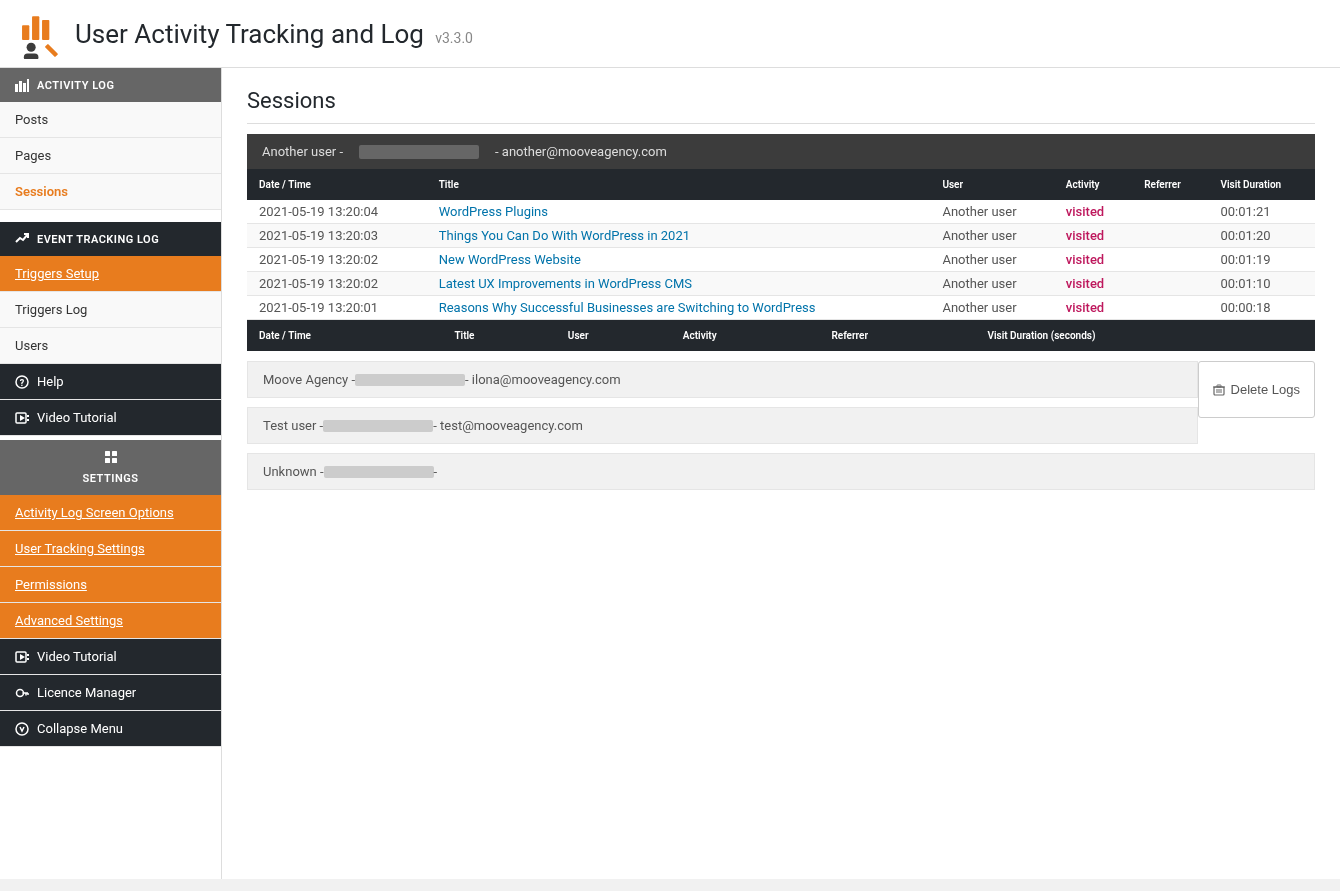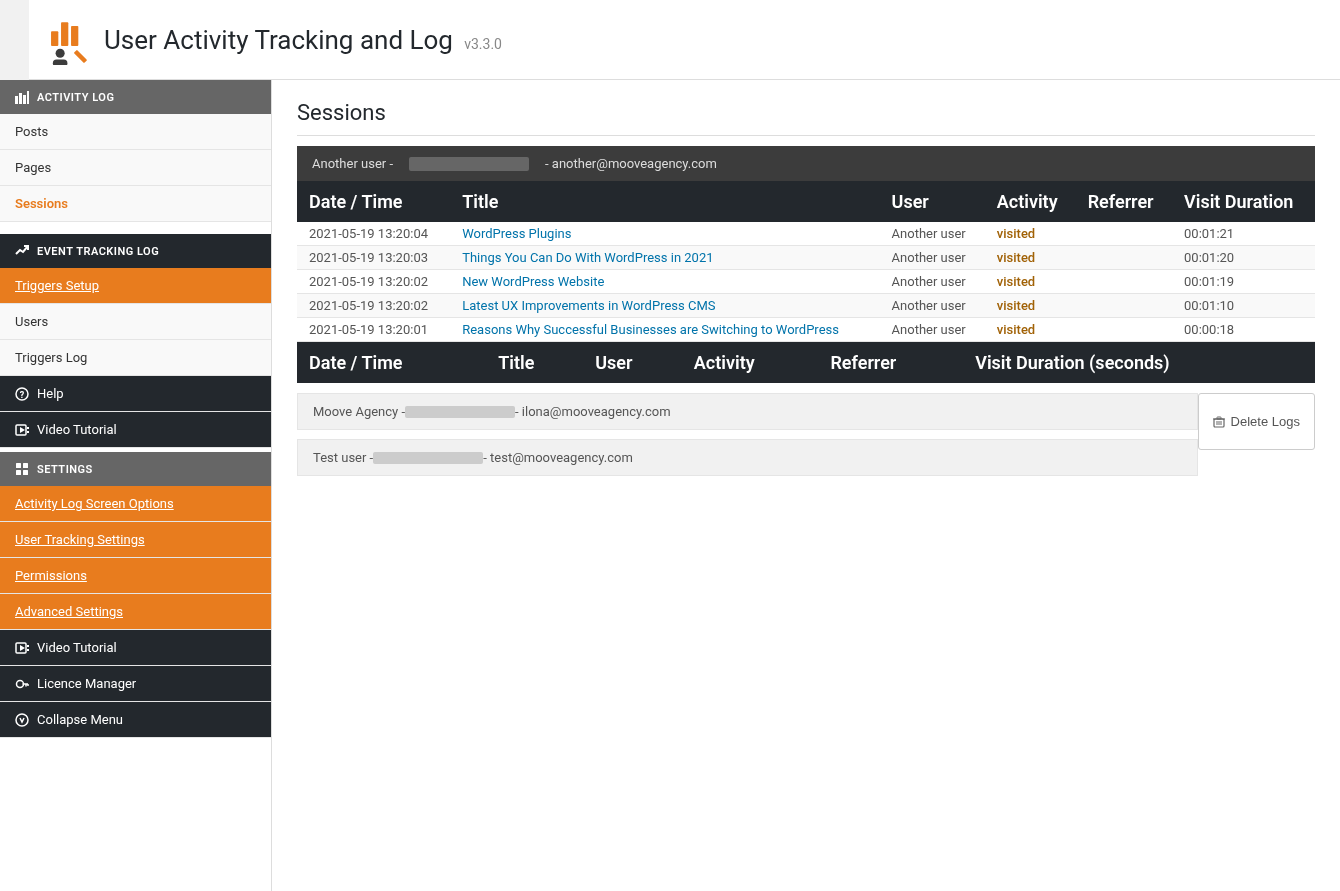--- a/index.html
+++ b/index.html
@@ -5,43 +5,42 @@
     * { box-sizing: border-box; margin: 0; padding: 0; }
     body { font-family: -apple-system, BlinkMacSystemFont, "Segoe UI", Roboto, sans-serif; font-size: 13px; background: #f1f1f1; color: #333; }
 
     
     .app-header {
       display: flex;
       align-items: center;
       padding: 28px 20px;
       background: #fff;
       border-bottom: 1px solid #ddd;
-      height: 80px;
-      margin-left: 29px;
+      height: 68px;
     }
     .app-title {
       font-size: 26px;
       font-weight: 400;
       color: #23282d;
     }
     .app-version {
       font-size: 14px;
       color: #888;
       margin-left: 8px;
     }
 
     
     .layout {
       display: flex;
       min-height: calc(891px - 80px);
     }
 
     
     .sidebar {
-      width: 272px;
+      width: 222px;
       flex-shrink: 0;
       background: #fff;
       border-right: 1px solid #ddd;
     }
 
     .sidebar-section-header {
       display: flex;
       align-items: center;
       gap: 8px;
       padding: 10px 15px;
@@ -123,34 +122,34 @@
       font-size: 13px;
     }
     table thead tr {
       background: #23282d;
       color: #fff;
     }
     table thead th {
       padding: 10px 12px;
       text-align: left;
       font-weight: 600;
-      font-size: 18px;
+      font-size: 10px;
     }
     table tbody tr {
       border-bottom: 1px solid #e5e5e5;
       background: #fff;
     }
     table tbody tr:nth-child(even) { background: #f9f9f9; }
     table tbody td {
       padding: 4px 12px;
       vertical-align: top;
       color: #555;
     }
     .link-cell { color: #0073aa; cursor: pointer; }
-    .visited-badge { color: #a16207; font-weight: 500; text-align: center; }
+    .visited-badge { color: #be185d; font-weight: 500; text-align: center; }
 
     
     .user-bar {
       background: #f1f1f1;
       border: 1px solid #e5e5e5;
       padding: 10px 15px;
       margin-top: 9px;
       font-size: 13px;
       color: #555;
       display: flex;
@@ -224,42 +223,42 @@
     <div class="sidebar-item active-link">Sessions</div>
 
     <div class="sidebar-section-header dark" style="margin-top:12px;">
       <svg width="14" height="14" viewBox="0 0 14 14">
           <polyline points="1,10 5,6 8,8 13,2" fill="none" stroke="#fff" stroke-width="2"></polyline>
           <polyline points="9,2 13,2 13,6" fill="none" stroke="#fff" stroke-width="2"></polyline>
         </svg>
       <span>EVENT TRACKING LOG</span>
     </div>
     <div class="sidebar-item active-orange">Triggers Setup</div>
+    <div class="sidebar-item">Triggers Log</div>
     <div class="sidebar-item">Users</div>
-    <div class="sidebar-item">Triggers Log</div>
 
     <div class="sidebar-item dark-item">
       <svg width="14" height="14" viewBox="0 0 14 14">
           <circle cx="7" cy="7" r="6" fill="none" stroke="#fff" stroke-width="1.5"></circle>
           <text x="7" y="11" text-anchor="middle" fill="#fff" font-size="9" font-weight="bold">?</text>
         </svg>
       <span>Help</span>
     </div>
 
     <div class="sidebar-item dark-item">
       <svg width="14" height="14" viewBox="0 0 14 14">
           <rect x="1" y="2" width="10" height="10" rx="1" fill="none" stroke="#fff" stroke-width="1.5"></rect>
           <polygon points="5,4 5,10 10,7" fill="#fff"></polygon>
           <rect x="12" y="4" width="2" height="2" fill="#fff"></rect>
           <rect x="12" y="8" width="2" height="2" fill="#fff"></rect>
         </svg>
       <span>Video Tutorial</span>
     </div>
 
-    <div class="sidebar-section-header" style="background:#666; margin-top:4px;">
+    <div class="sidebar-section-header" style="background:#666; margin-top:4px;flex-direction:column;">
       <svg width="14" height="14" viewBox="0 0 14 14">
           <rect x="1" y="1" width="5" height="5" fill="#fff" rx="0.5"></rect>
           <rect x="8" y="1" width="5" height="5" fill="#fff" rx="0.5"></rect>
           <rect x="1" y="8" width="5" height="5" fill="#fff" rx="0.5"></rect>
           <rect x="8" y="8" width="5" height="5" fill="#fff" rx="0.5"></rect>
         </svg>
       <span>SETTINGS</span>
     </div>
     <div class="sidebar-item active-orange">Activity Log Screen Options</div>
     <div class="sidebar-item active-orange">User Tracking Settings</div>
@@ -394,16 +393,21 @@
     <div class="user-bar">
           <span>Moove Agency -</span>
           <span class="blurred"></span>
           <span>- ilona@mooveagency.com</span>
         </div>
         <div class="user-bar">
           <span>Test user -</span>
           <span class="blurred"></span>
           <span>- test@mooveagency.com</span>
         </div>
+        <div class="user-bar">
+          <span>Unknown -</span>
+          <span class="blurred"></span>
+          <span>-</span>
+        </div>
       </div>
 
   </div>
 </div>
 
 </body></html>

